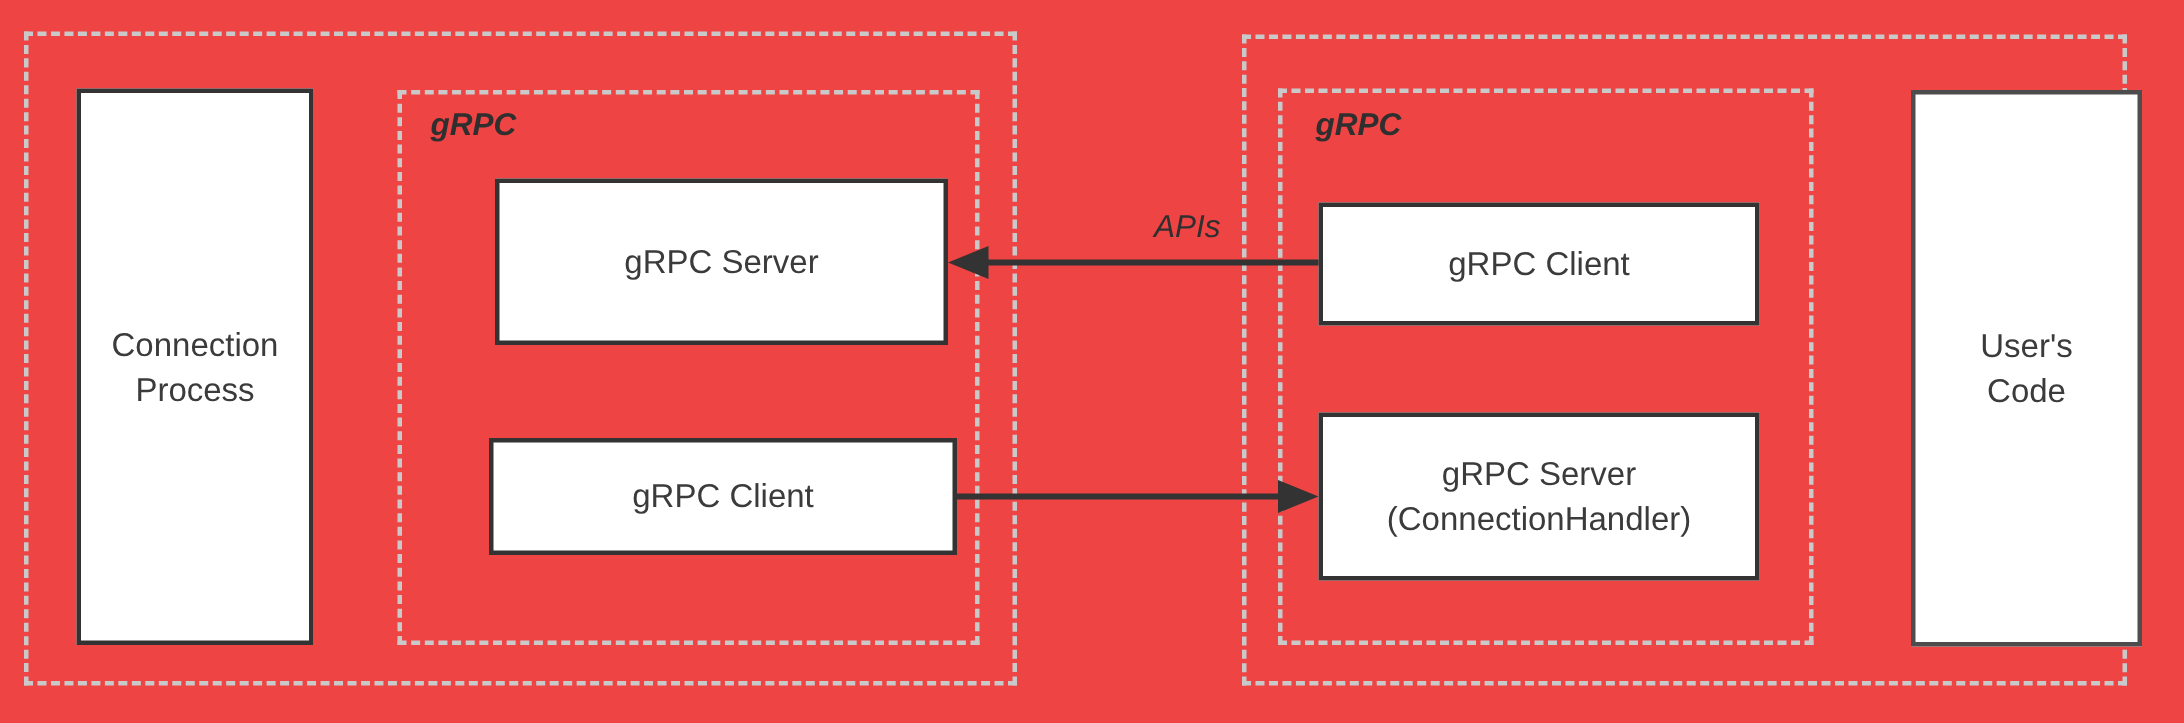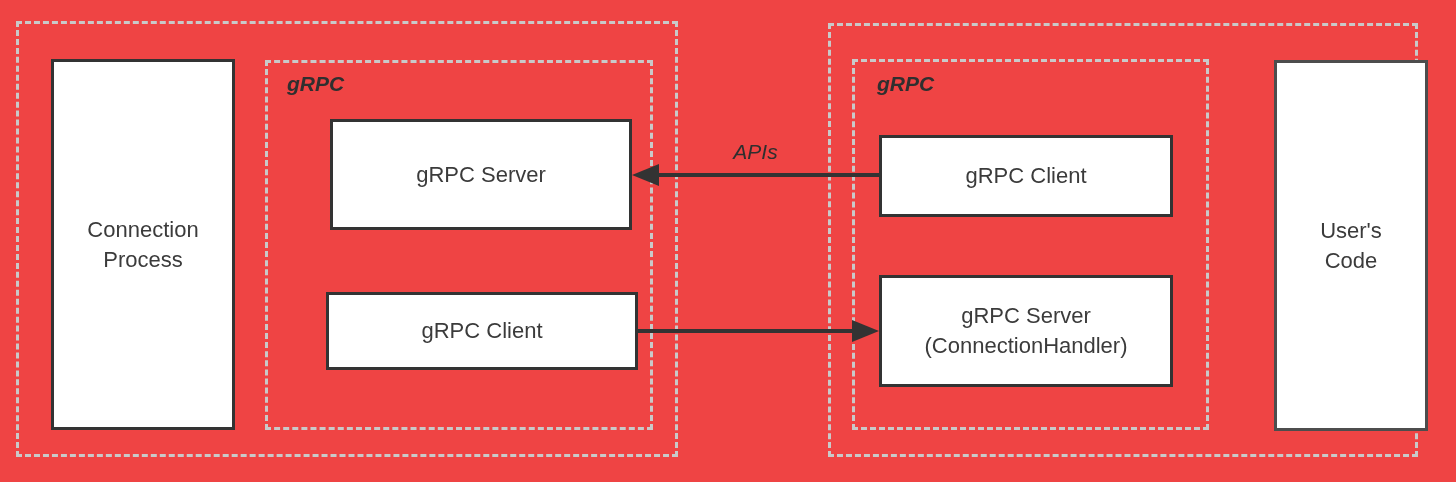--- a/index.html
+++ b/index.html
@@ -33,21 +33,21 @@
     border: 3px solid #333333;
     background: #ffffff;
     display: flex;
     align-items: center;
     justify-content: center;
     text-align: center;
     font-size: 22px;
     line-height: 30px;
     color: #3b3b3b;
   }
-  .box-process { left: 51px;   top: 59px;  width: 184px; height: 371px; }
+  .box-process { left: 51px;   top: 59px;  width: 158px; height: 371px; }
   .box-adapter { left: 330px;  top: 119px; width: 302px; height: 111px; }
   .box-client-left  { left: 326px; top: 292px; width: 312px; height: 78px; }
   .box-client-right { left: 879px; top: 135px; width: 294px; height: 82px; }
   .box-handler { left: 879px;  top: 275px; width: 294px; height: 112px; }
   .box-usercode {
     left: 1274px; top: 60px; width: 154px; height: 371px;
     border-color: #4d4d4d;
     text-align: center;
   }
   .box-label span { display: block; }
@@ -61,20 +61,21 @@
   }
   .grpc-title-left  { left: 287px; top: 72px; }
   .grpc-title-right { left: 877px; top: 72px; }
 
   
   .arrow-label {
     font-size: 21px;
     font-style: italic;
     color: #2f2f2f;
     text-align: center;
+    margin-left: 36px;
   }
   .label-apis      { left: 632px; top: 140px; width: 247px; }
   .label-callbacks { left: 638px; top: 296px; width: 241px; }
 
   .arrow-layer {
     position: absolute;
     left: 0; top: 0;
     width: 1456px;
     height: 482px;
     pointer-events: none;

